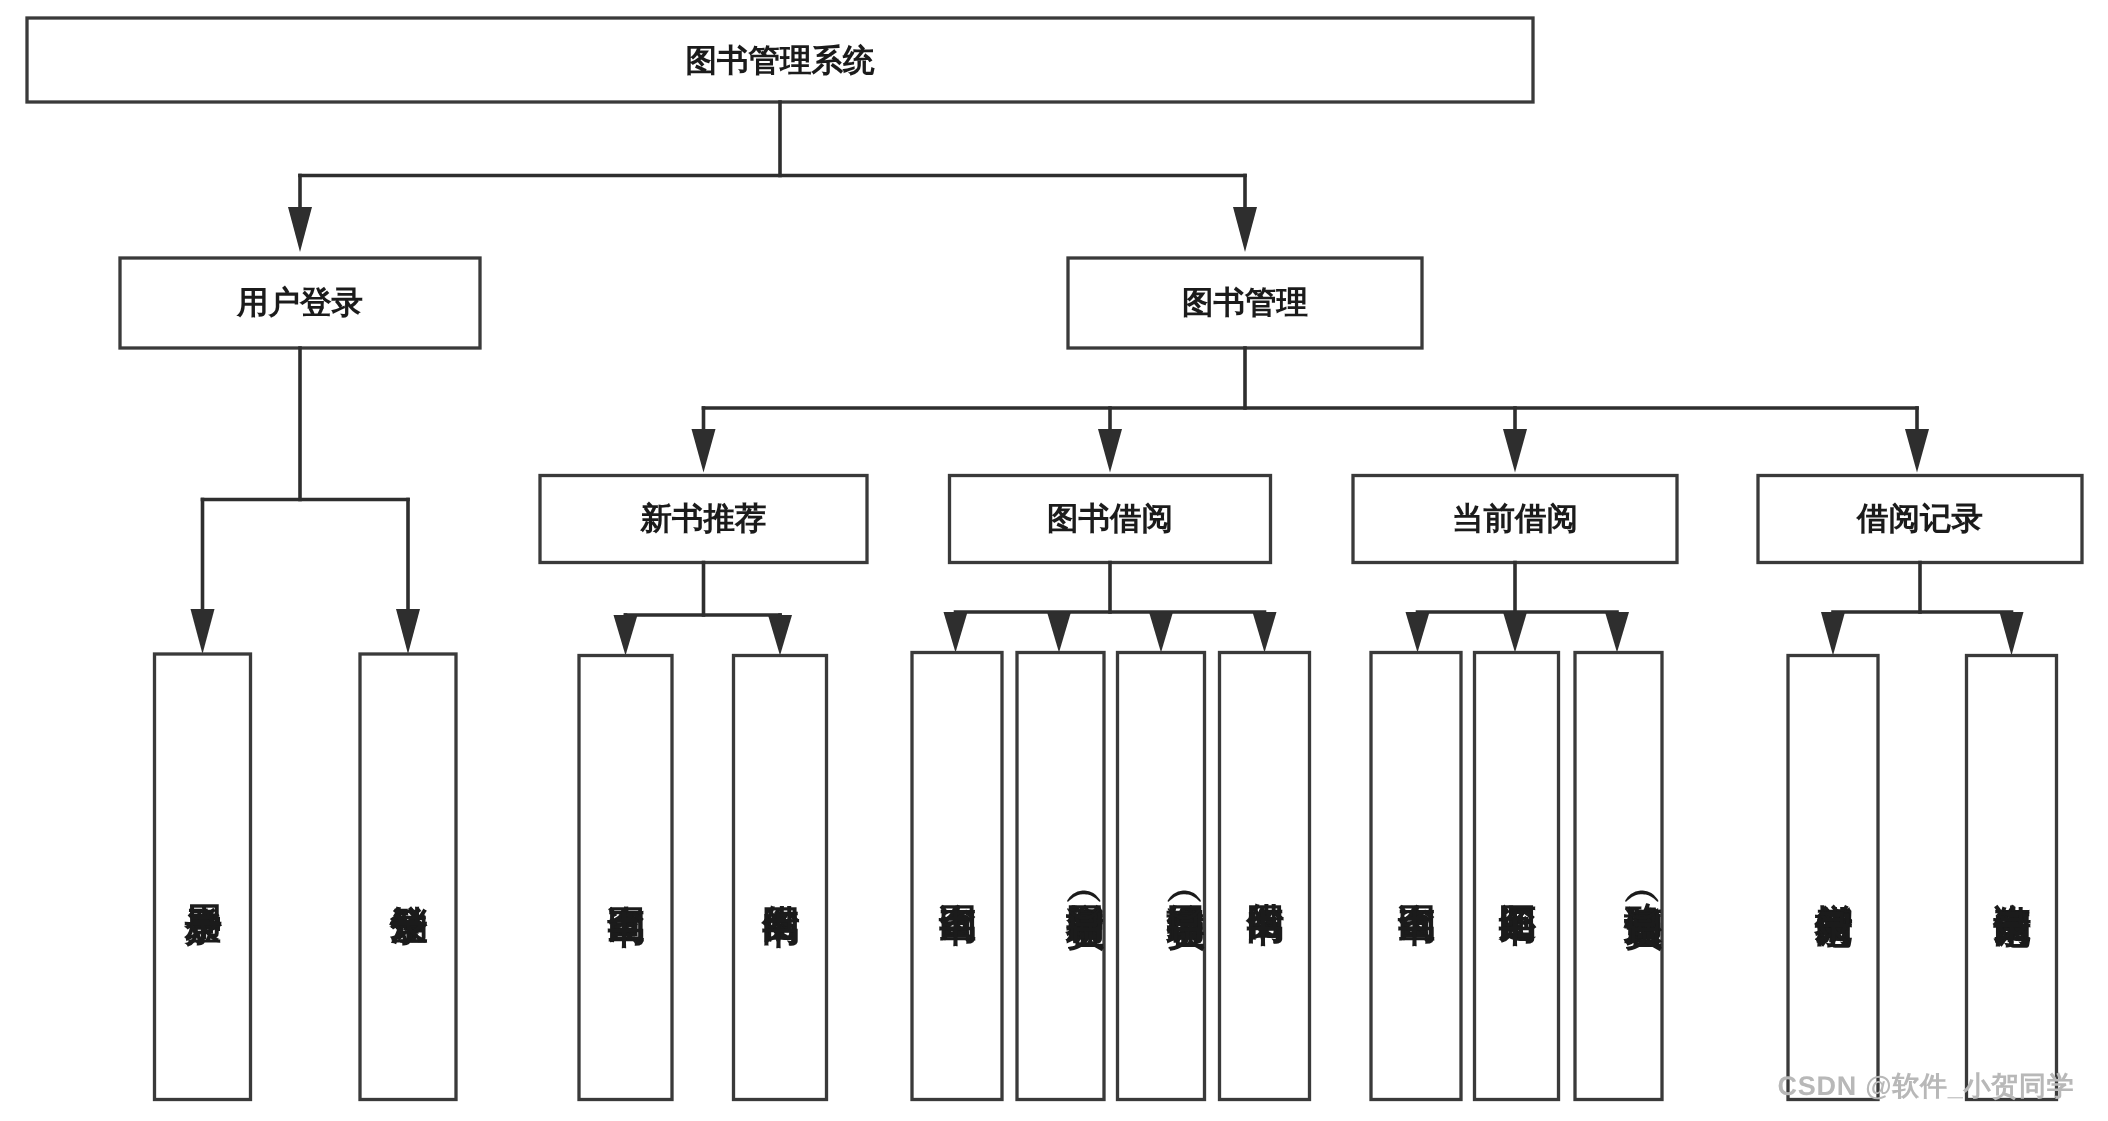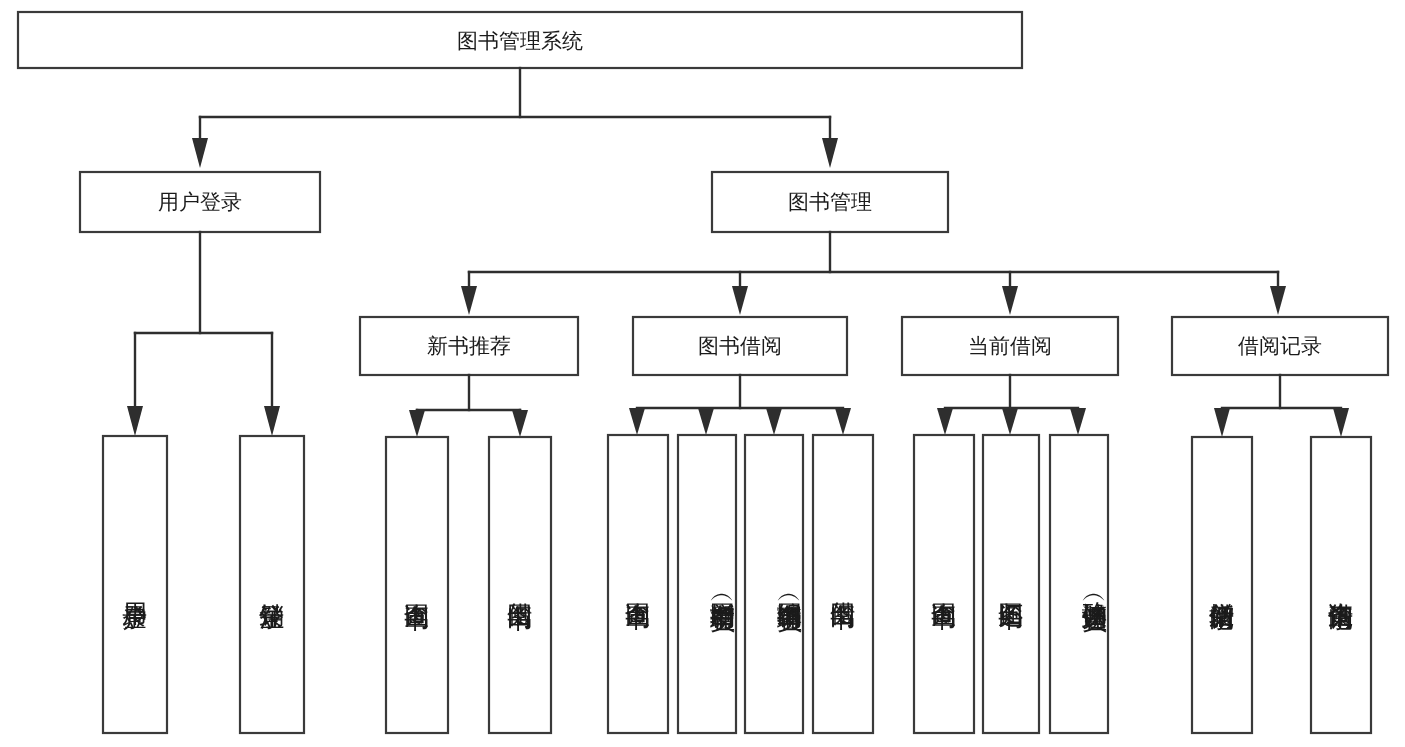--- a/index.html
+++ b/index.html
@@ -11,20 +11,21 @@
     width: 1405px;
     height: 747px;
     font-family: "Liberation Sans", "DejaVu Sans", sans-serif;
     overflow: hidden;
   }
   #diagram-root {
     position: relative;
     width: 1405px;
     height: 731px;
     background: #ffffff;
+    font-weight: bold;
   }
   svg.diagram-svg {
     position: absolute;
     left: 0;
     top: 0;
     width: 1405px;
     height: 747px;
   }
   .node-box {
     fill: #ffffff;
@@ -191,13 +192,14 @@
   <div class="leaf-label" style="left:745px; top:441px; width:58px; height:290px; display:flex; align-items:flex-start; justify-content:center;">编辑图书（管理员）</div>
   <div class="leaf-label" style="left:813px; top:435px; width:60px; height:298px; display:flex; align-items:center; justify-content:center;">借阅图书</div>
 
   <div class="leaf-label" style="left:914px; top:435px; width:60px; height:298px; display:flex; align-items:center; justify-content:center;">查询图书</div>
   <div class="leaf-label" style="left:983px; top:435px; width:56px; height:298px; display:flex; align-items:center; justify-content:center;">归还图书</div>
   <div class="leaf-label" style="left:1050px; top:441px; width:58px; height:290px; display:flex; align-items:flex-start; justify-content:center;">确认归还（管理员）</div>
 
   <div class="leaf-label" style="left:1192px; top:437px; width:60px; height:296px; display:flex; align-items:center; justify-content:center;">新增借阅记录</div>
   <div class="leaf-label" style="left:1311px; top:437px; width:60px; height:296px; display:flex; align-items:center; justify-content:center;">查询借阅记录</div>
 
+  <div class="watermark">CSDN @软件_小贺同学</div>
 </div>
 
 </body></html>

